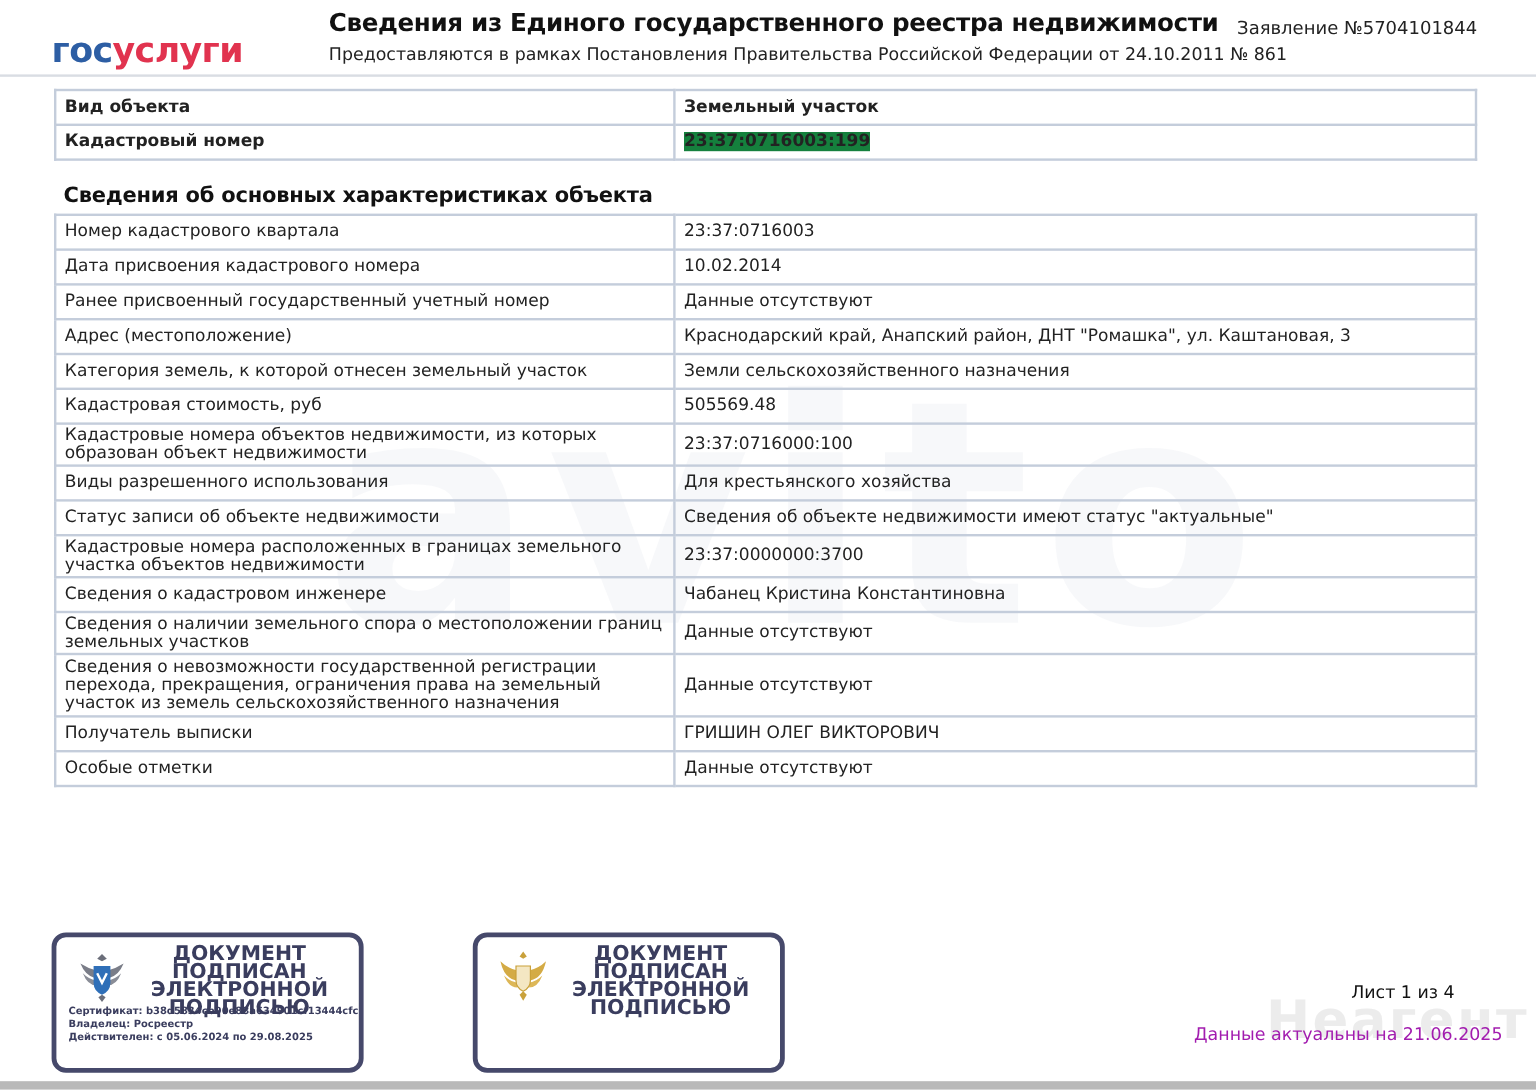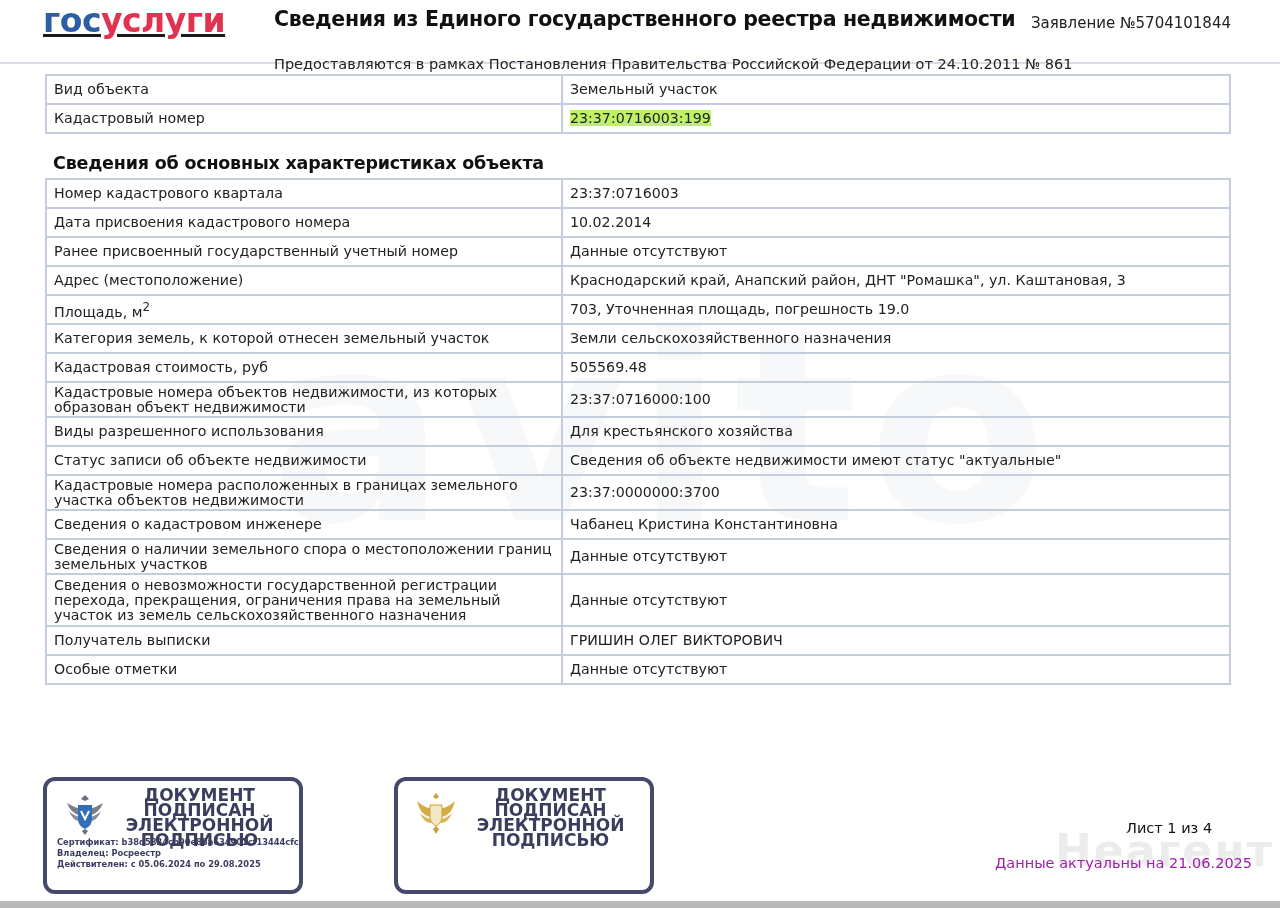--- a/index.html
+++ b/index.html
@@ -5,54 +5,54 @@
   html, body { margin: 0; padding: 0; }
   body {
     width: 1280px; height: 908px; background: #ffffff; position: relative; overflow: hidden;
     font-family: "DejaVu Sans", "Liberation Sans", sans-serif; color: #1a1a1a;
   }
   .header {
     position: absolute; left: 0; top: 0; width: 1280px; height: 62px;
     border-bottom: 2px solid #d9dde3;
   }
   .logo {
-    position: absolute; left: 43px; top: 4px; font-family: "DejaVu Sans", sans-serif;
-    font-weight: bold; font-size: 33px; letter-spacing: -0.5px; line-height: 34px; text-decoration: underline;
+    position: absolute; left: 43px; top: 25px; font-family: "DejaVu Sans", sans-serif;
+    font-weight: bold; font-size: 29px; letter-spacing: -0.5px; line-height: 34px;
   }
   .logo .gos { color: #2d5ea4; }
   .logo .uslugi { color: #e1334f; }
   .doc-title {
     position: absolute; left: 274px; top: 7px; font-size: 20.5px; font-weight: bold; color: #111;
     letter-spacing: -0.3px; white-space: nowrap;
   }
   .doc-subtitle {
-    position: absolute; left: 274px; top: 56px; font-size: 14.5px; color: #222; white-space: nowrap;
+    position: absolute; left: 274px; top: 38px; font-size: 14.5px; color: #222; white-space: nowrap;
   }
   .application {
     position: absolute; right: 49px; top: 14px; font-size: 15px; color: #222; white-space: nowrap;
   }
   table.grid {
     position: absolute; left: 45px; width: 1186px; border-collapse: collapse; table-layout: fixed;
     font-size: 14.2px; color: #222;
   }
   table.grid td {
     border: 2px solid #c4cddb; padding: 0 7px; vertical-align: middle; line-height: 15px;
   }
   table.grid td.lbl { width: 500px; }
   .t1 { top: 74px; }
-  .t1 td { height: 27px; }
+  .t1 td { height: 27px; font-weight: bold; }
   .section-title {
     position: absolute; left: 53px; top: 153px; font-size: 17.5px; font-weight: bold; color: #111;
     letter-spacing: -0.2px;
   }
   .t2 { top: 178px; }
   .t2 tr.r1 td { height: 27px; }
   .t2 tr.r2 td { height: 33px; }
   .t2 tr.r3 td { height: 50px; }
-  .sel { background: #bef264; }
+  .sel { background: #15803d; }
   .watermark {
     position: absolute; left: 270px; top: 300px; font-size: 260px; font-weight: bold;
     color: rgba(210, 215, 225, 0.18); letter-spacing: 10px; pointer-events: none; line-height: 1;
   }
   .stamp {
     position: absolute; top: 777px; width: 252px; height: 109px; border: 4px solid #46496b;
     border-radius: 12px; background: #fff;
   }
   .stamp.s1 { left: 43px; }
   .stamp.s2 { left: 394px; }
@@ -118,24 +118,20 @@
         <td class="lbl">Дата присвоения кадастрового номера</td>
         <td>10.02.2014</td>
       </tr>
   <tr class="r1">
         <td class="lbl">Ранее присвоенный государственный учетный номер</td>
         <td>Данные отсутствуют</td>
       </tr>
   <tr class="r1">
         <td class="lbl">Адрес (местоположение)</td>
         <td>Краснодарский край, Анапский район, ДНТ "Ромашка", ул. Каштановая, 3</td>
-      </tr>
-  <tr class="r1">
-        <td class="lbl"><span>Площадь, м</span><sup>2</sup></td>
-        <td>703, Уточненная площадь, погрешность 19.0</td>
       </tr>
   <tr class="r1">
         <td class="lbl">Категория земель, к которой отнесен земельный участок</td>
         <td>Земли сельскохозяйственного назначения</td>
       </tr>
   <tr class="r1">
         <td class="lbl">Кадастровая стоимость, руб</td>
         <td>505569.48</td>
       </tr>
   <tr class="r2">

